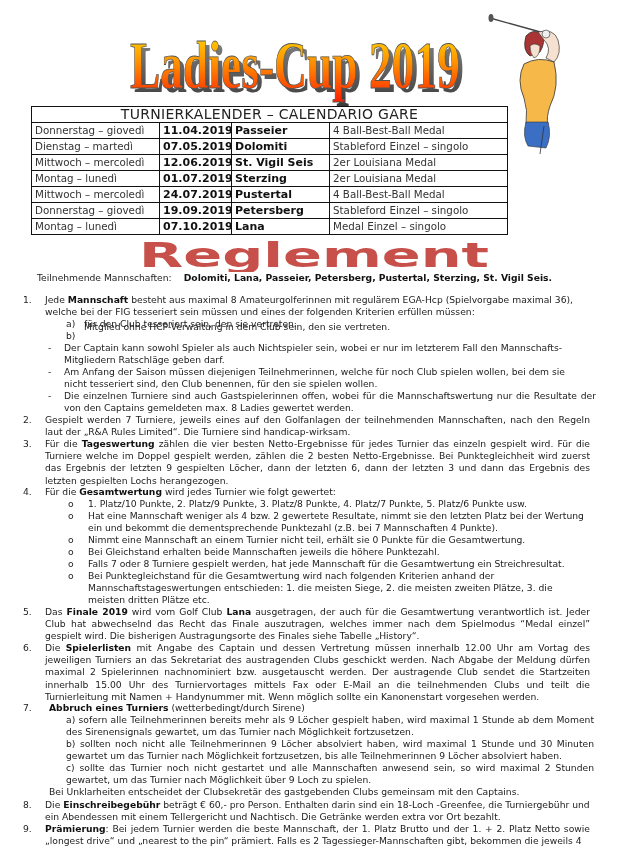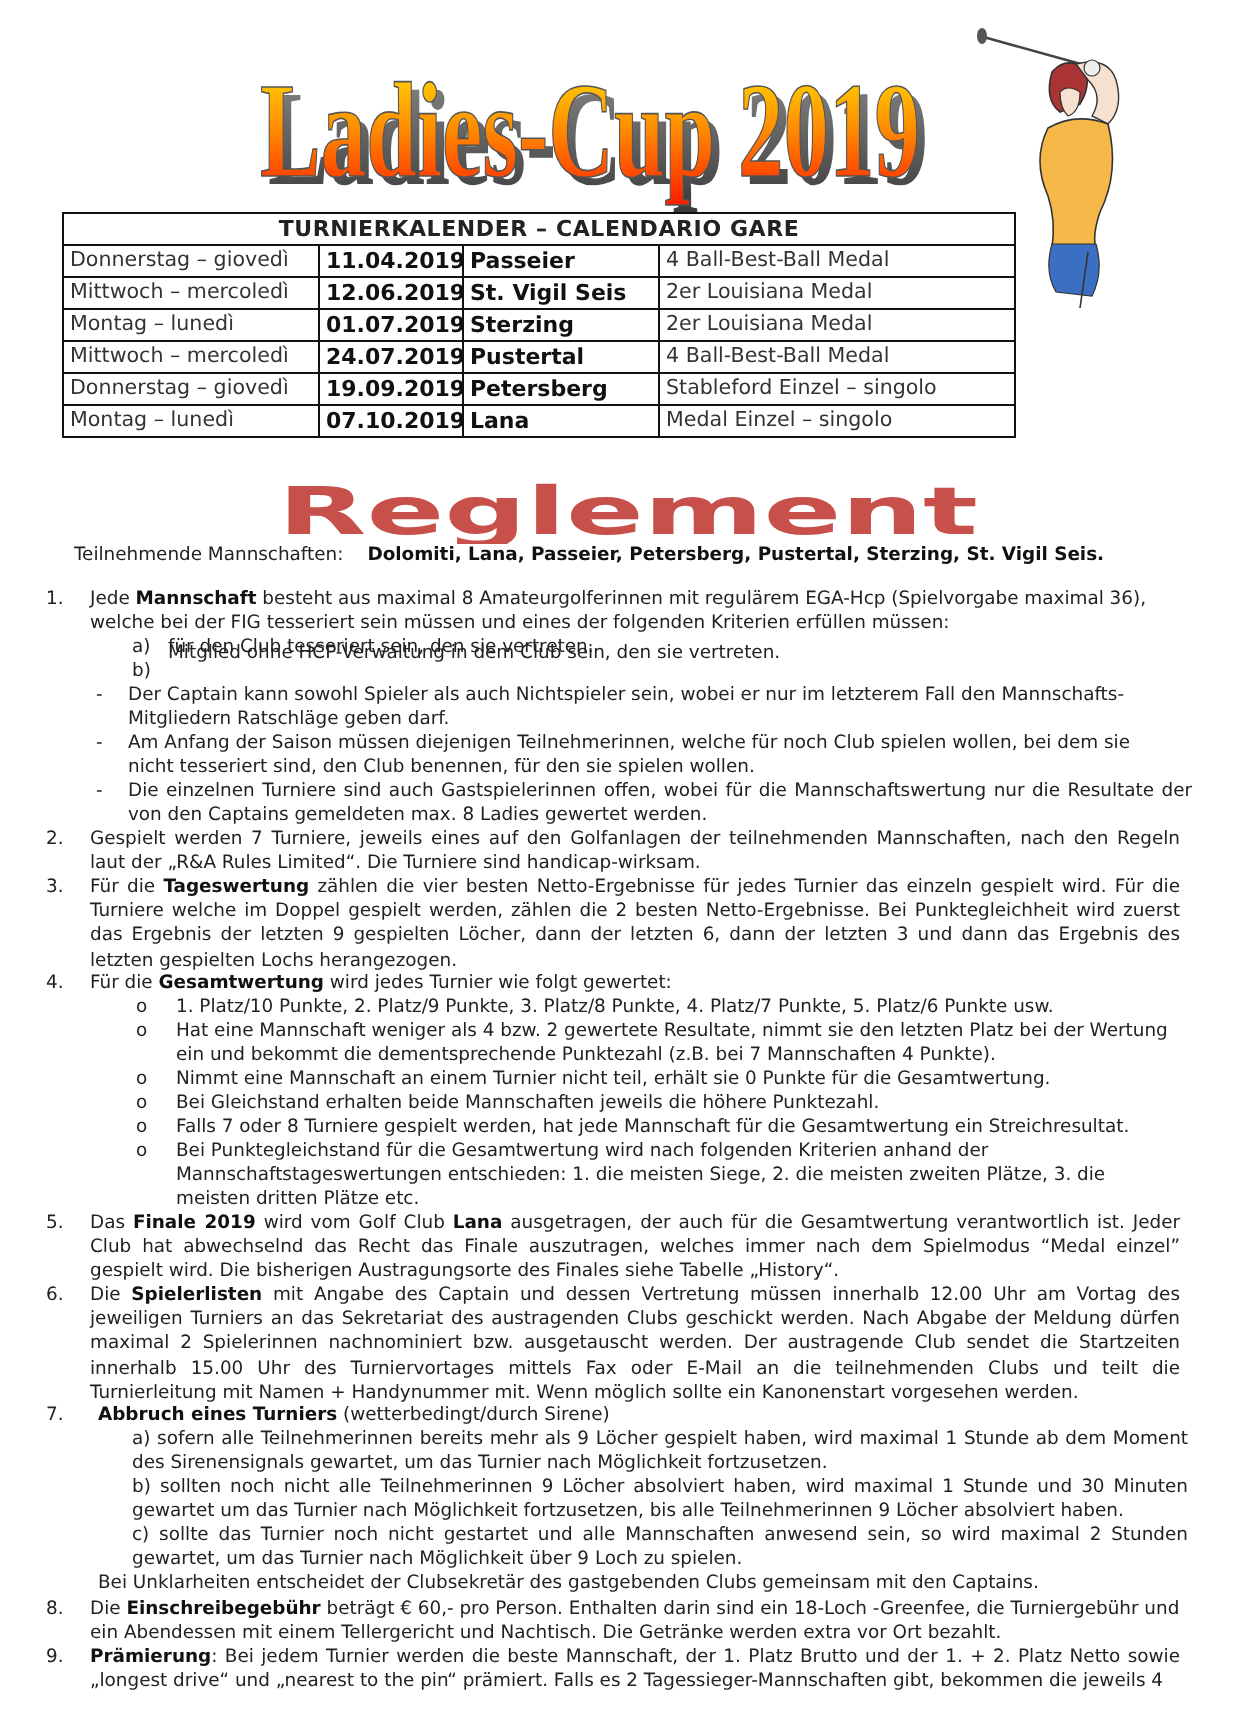--- a/index.html
+++ b/index.html
@@ -9,21 +9,21 @@
   }
   .header { position: absolute; left: 0; top: 0; width: 617px; height: 106px; }
   .title-svg { position: absolute; left: 125px; top: 18px; }
   .golfer { position: absolute; left: 488px; top: 6px; }
 
   table.cal {
     position: absolute; left: 31px; top: 106px; width: 476px;
     border-collapse: collapse; font-size: 10.3px; table-layout: fixed;
   }
   table.cal td { border: 1.2px solid #111; padding: 0 3px; height: 15px; line-height: 15px; white-space: nowrap; overflow: hidden; }
-  table.cal tr.head td { text-align: center; font-weight: bold; font-size: 11px; letter-spacing: 0.3px; background: transparent; }
+  table.cal tr.head td { text-align: center; font-weight: normal; font-size: 14px; letter-spacing: 0.3px; background: transparent; }
   table.cal td.day { color: #333; }
   table.cal td.date, table.cal td.club { font-weight: bold; color: #111; font-size: 11px; }
   table.cal td.mode { color: #333; margin-top: 47px; }
 
   .reglement { position: absolute; left: 134px; top: 238px; }
 
   .doc { position: absolute; left: 0; top: 272px; width: 617px; font-size: 9.2px; line-height: 12.2px; color: #222; }
   .teams { position: absolute; left: 37px; top: 0; white-space: nowrap; }
   .teams b { margin-left: 12px; }
   .item { position: absolute; left: 0; width: 617px; }
@@ -76,20 +76,26 @@
       <tr class="head">
         <td colspan="4">TURNIERKALENDER  –  CALENDARIO GARE</td>
       </tr>
   <tr>
     <td class="day">Donnerstag – giovedì</td>
     <td class="date">11.04.2019</td>
     <td class="club">Passeier</td>
     <td class="mode">4 Ball-Best-Ball Medal</td>
   </tr>
   <tr>
+    <td class="day">Dienstag – martedì</td>
+    <td class="date">07.05.2019</td>
+    <td class="club">Dolomiti</td>
+    <td class="mode">Stableford Einzel – singolo</td>
+  </tr>
+  <tr>
     <td class="day">Mittwoch – mercoledì</td>
     <td class="date">12.06.2019</td>
     <td class="club">St. Vigil Seis</td>
     <td class="mode">2er Louisiana Medal</td>
   </tr>
   <tr>
     <td class="day">Montag – lunedì</td>
     <td class="date">01.07.2019</td>
     <td class="club">Sterzing</td>
     <td class="mode">2er Louisiana Medal</td>

